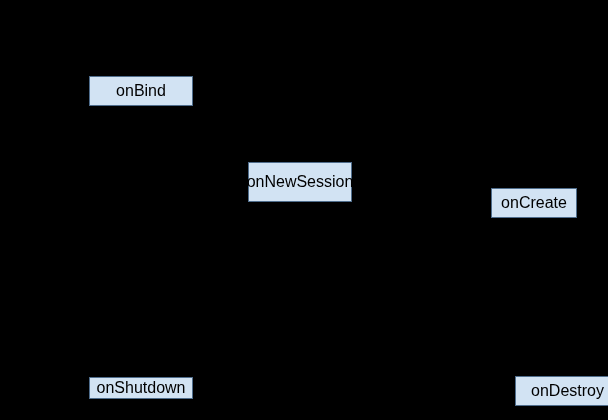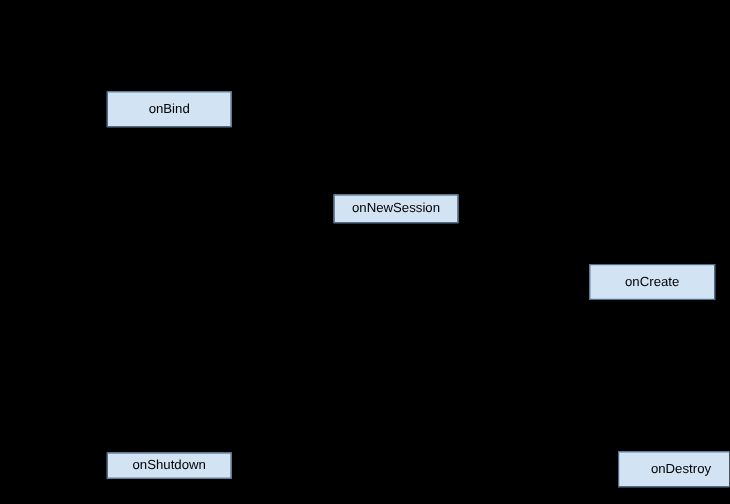--- a/index.html
+++ b/index.html
@@ -14,31 +14,31 @@
     background: var(--canvas-bg, #000000);
     overflow: hidden;
     font-family: "Liberation Sans", sans-serif;
   }
   .node {
     position: absolute;
     box-sizing: border-box;
     background: var(--node-fill, #d2e3f3);
     border: 1px solid var(--node-border, #4f6d8c);
     color: var(--node-text, #000000);
-    font-size: 11px;
+    font-size: 16px;
     line-height: 1;
     display: flex;
     align-items: center;
     justify-content: center;
     text-align: center;
     white-space: nowrap;
   }
 </style>
 </head>
 <body>
 
 <div class="canvas">
   <div class="node" style="left:89px;  top:76px;  width:104px; height:30px">onBind</div>
-  <div class="node" style="left:278px; top:162px; width:104px; height:24px">onNewSession</div>
-  <div class="node" style="left:491px; top:220px; width:105px; height:30px">onCreate</div>
+  <div class="node" style="left:248px; top:162px; width:104px; height:40px">onNewSession</div>
+  <div class="node" style="left:491px; top:188px; width:86px; height:30px">onCreate</div>
   <div class="node" style="left:89px;  top:377px; width:104px; height:22px">onShutdown</div>
   <div class="node" style="left:515px; top:376px; width:105px; height:30px">onDestroy</div>
 </div>
 
 </body></html>

